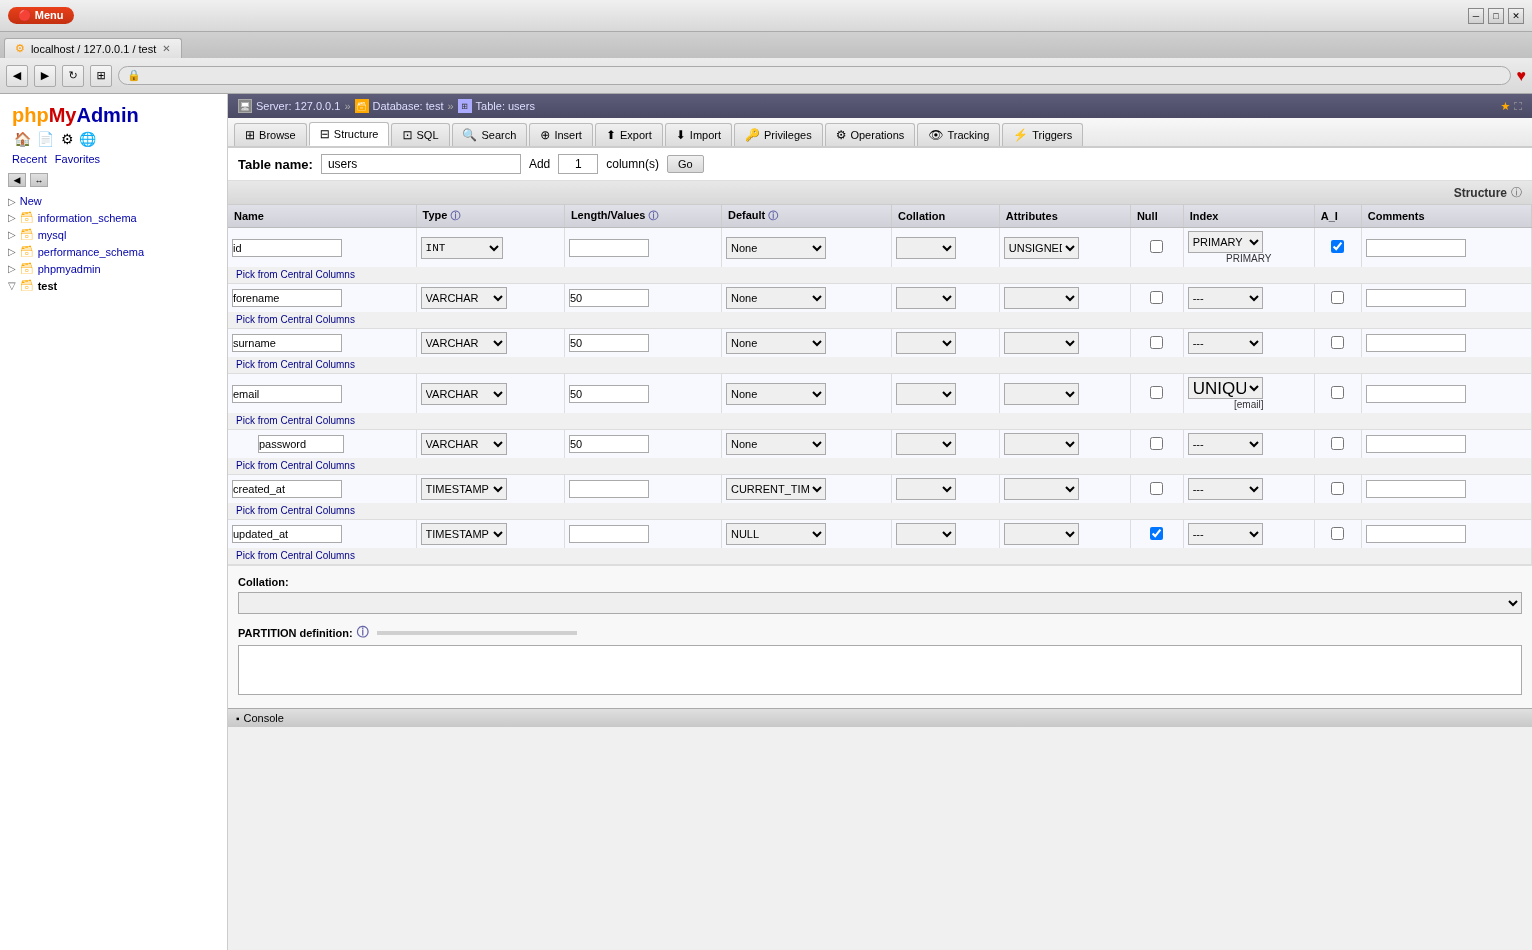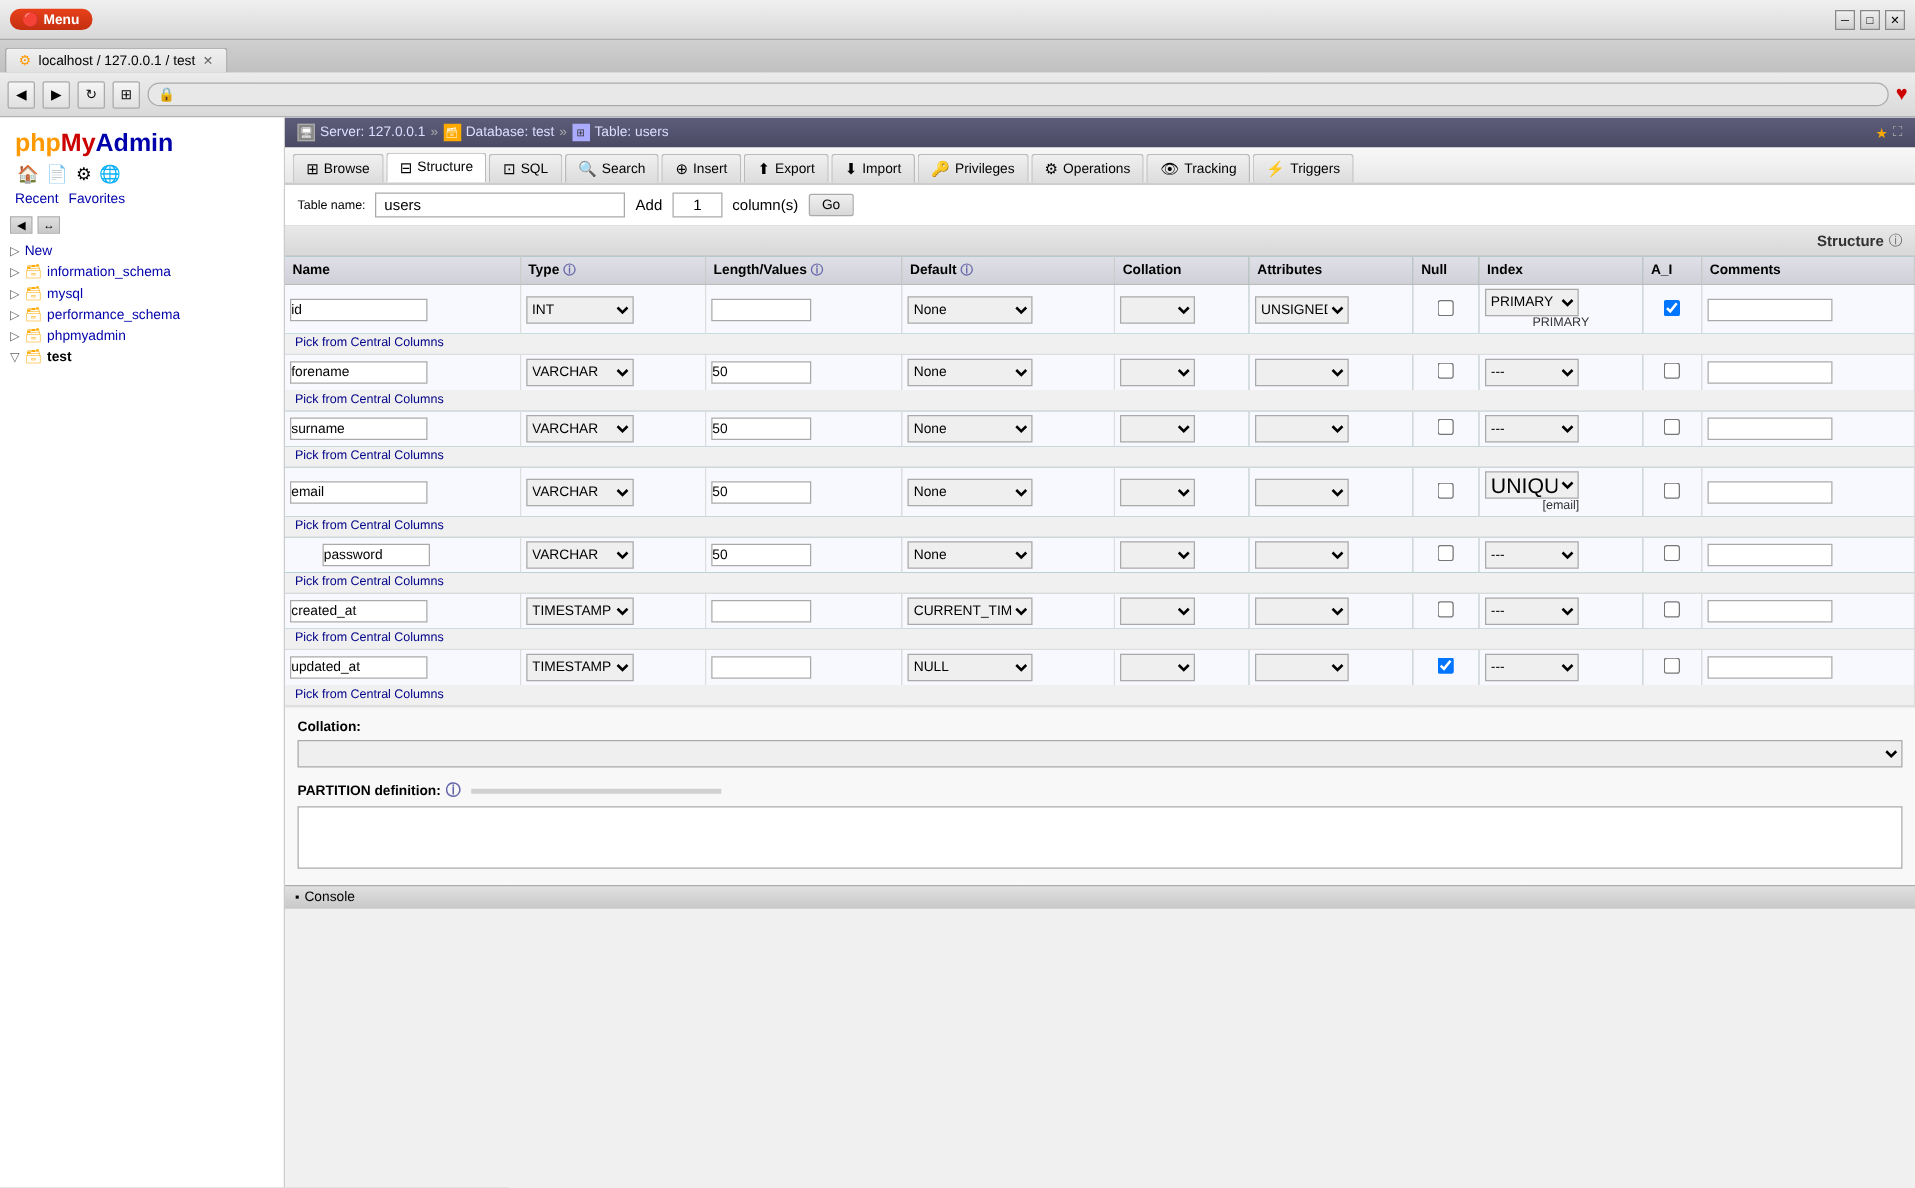--- a/index.html
+++ b/index.html
@@ -225,21 +225,21 @@
     
     
     .table-name-bar {
       background: white;
       padding: 6px 10px;
       display: flex;
       align-items: center;
       gap: 8px;
       border-bottom: 1px solid #ddd;
     }
-    .table-name-label { font-size: 10px; font-weight: normal; }
+    .table-name-label { font-size: 13px; font-weight: bold; }
     .table-name-input {
       border: 1px solid #aaa;
       padding: 2px 6px;
       font-size: 12px;
       width: 200px;
     }
     .add-label { font-size: 12px; }
     .add-input {
       border: 1px solid #aaa;
       padding: 2px 4px;
@@ -268,21 +268,21 @@
     .structure-label {
       font-size: 12px;
       font-weight: bold;
       color: #333;
     }
     .structure-icon { color: #666; font-size: 11px; margin-left: 4px; cursor: pointer; }
     
     
     .structure-table {
       width: 100%;
-      background: #0f766e;
+      background: #fef9c3;
       border-collapse: collapse;
       font-size: 11px;
     }
     .structure-table th {
       background: linear-gradient(to bottom, #e0e0e8, #d0d0d8);
       padding: 4px 6px;
       text-align: left;
       border-bottom: 1px solid #bbb;
       border-right: 1px solid #ccc;
       font-weight: bold;
@@ -585,21 +585,21 @@
             <th>Index</th>
             <th>A_I</th>
             <th>Comments</th>
           </tr>
         </thead>
         <tbody id="fields-tbody">
         <tr class="field-row">
               <td><input class="field-input" type="text" value="id" style="width: 110px;"></td>
               <td>
                 <div style="display:flex;align-items:center;gap:1px;">
-    <select style="border:1px solid #aaa;font-size:11px;height:22px;">
+    <select style="border:1px solid #aaa;font-size:11px;height:22px;font-family:Liberation Mono, monospace;">
       <option selected="">INT</option><option>VARCHAR</option><option>TEXT</option><option>TIMESTAMP</option><option>DATE</option><option>DATETIME</option><option>FLOAT</option><option>DECIMAL</option><option>ENUM</option><option>SET</option><option>BLOB</option><option>TINYINT</option><option>BIGINT</option>
     </select>
   </div>
               </td>
               <td><input class="field-input" type="text" value="" style="width: 80px;"></td>
               <td>
                 <div style="display:flex;align-items:center;gap:1px;">
     <select style="border:1px solid #aaa;font-size:11px;height:22px;width:100px;">
       <option selected="">None</option><option>NULL</option><option>CURRENT_TIMESTAMP</option><option>CURRENT_TIME</option><option>as defined</option>
     </select>

